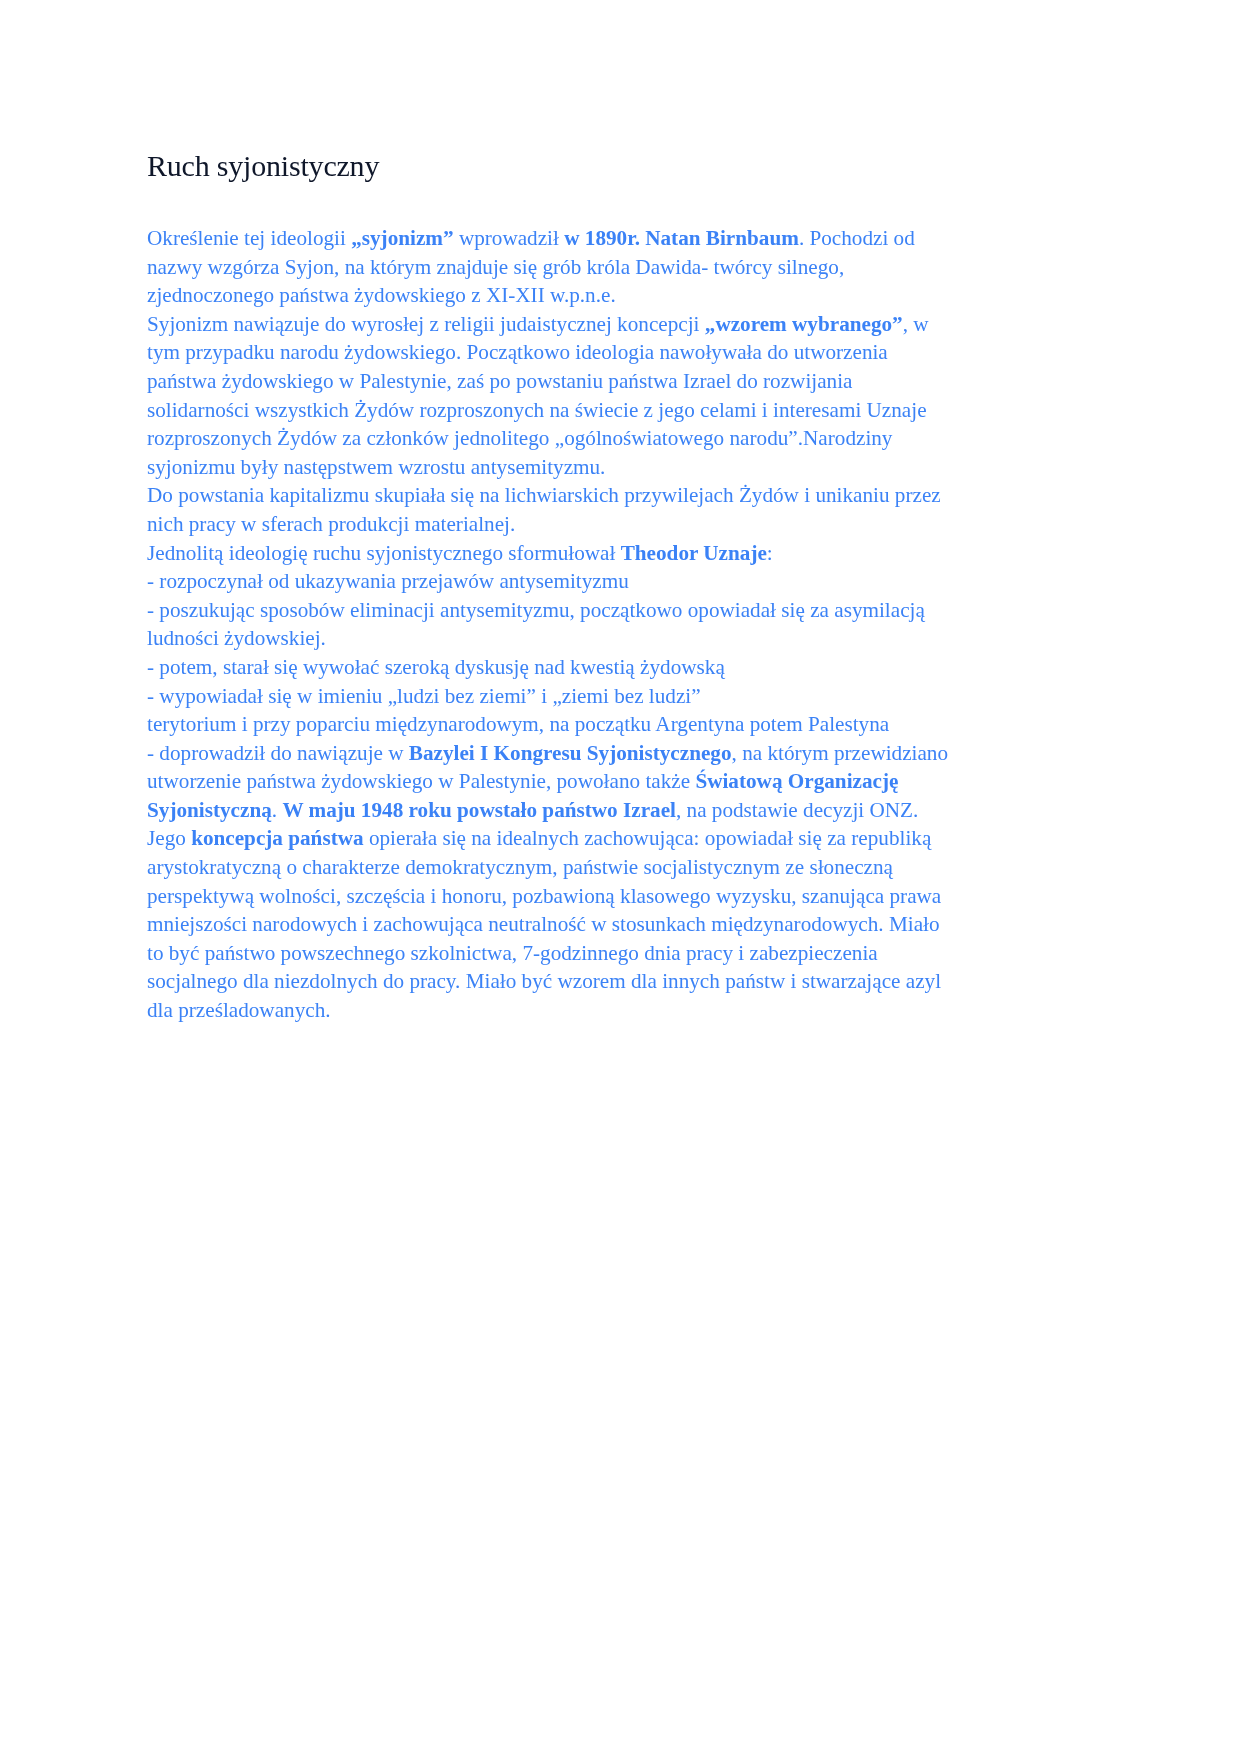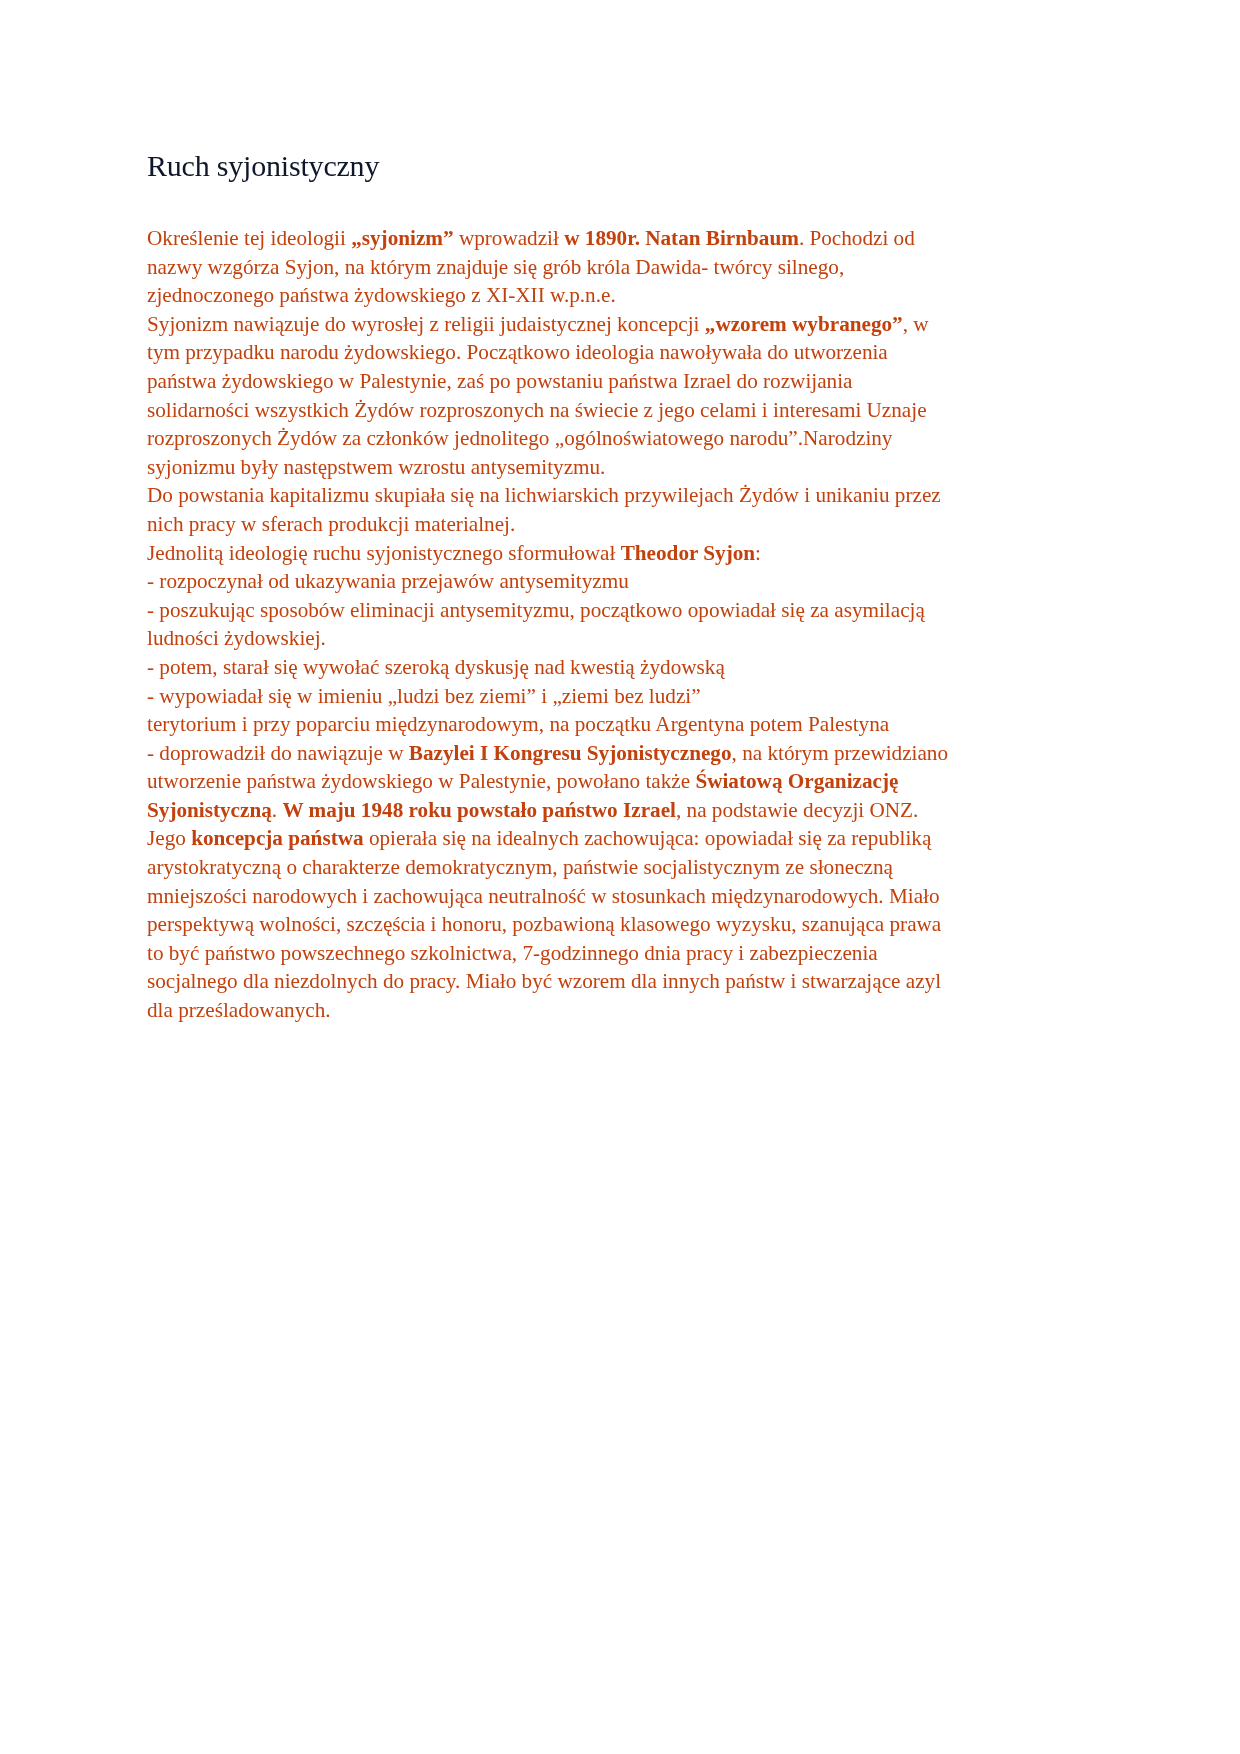--- a/index.html
+++ b/index.html
@@ -34,21 +34,21 @@
       white-space: nowrap;
     }
     .body-text {
       position: absolute;
       top: 224px;
       left: 0;
       width: 950px;
       font-family: "Liberation Serif", "DejaVu Serif", serif;
       font-size: 21.2px;
       line-height: 28.6px;
-      color: #c2410c;
+      color: #3b82f6;
     }
     .line {
       display: block;
       white-space: nowrap;
       height: 28.6px;
     }
     .b {
       font-weight: bold;
     }
   </style>
@@ -62,31 +62,31 @@
       <span class="line"><span>nazwy wzgórza Syjon, na którym znajduje się grób króla Dawida- twórcy silnego,</span></span>
       <span class="line"><span>zjednoczonego państwa żydowskiego z XI-XII w.p.n.e.</span></span>
       <span class="line"><span>Syjonizm nawiązuje do wyrosłej z religii judaistycznej koncepcji </span><span class="b">„wzorem wybranego”</span><span>, w</span></span>
       <span class="line"><span>tym przypadku narodu żydowskiego. Początkowo ideologia nawoływała do utworzenia</span></span>
       <span class="line"><span>państwa żydowskiego w Palestynie, zaś po powstaniu państwa Izrael do rozwijania</span></span>
       <span class="line"><span>solidarności wszystkich Żydów rozproszonych na świecie z jego celami i interesami Uznaje</span></span>
       <span class="line"><span>rozproszonych Żydów za członków jednolitego „ogólnoświatowego narodu”.Narodziny</span></span>
       <span class="line"><span>syjonizmu były następstwem wzrostu antysemityzmu.</span></span>
       <span class="line"><span>Do powstania kapitalizmu skupiała się na lichwiarskich przywilejach Żydów i unikaniu przez</span></span>
       <span class="line"><span>nich pracy w sferach produkcji materialnej.</span></span>
-      <span class="line"><span>Jednolitą ideologię ruchu syjonistycznego sformułował </span><span class="b">Theodor Syjon</span><span>:</span></span>
+      <span class="line"><span>Jednolitą ideologię ruchu syjonistycznego sformułował </span><span class="b">Theodor Uznaje</span><span>:</span></span>
       <span class="line"><span>- rozpoczynał od ukazywania przejawów antysemityzmu</span></span>
       <span class="line"><span>- poszukując sposobów eliminacji antysemityzmu, początkowo opowiadał się za asymilacją</span></span>
       <span class="line"><span>ludności żydowskiej.</span></span>
       <span class="line"><span>- potem, starał się wywołać szeroką dyskusję nad kwestią żydowską</span></span>
       <span class="line"><span>- wypowiadał się w imieniu „ludzi bez ziemi” i „ziemi bez ludzi”</span></span>
       <span class="line"><span>terytorium i przy poparciu międzynarodowym, na początku Argentyna potem Palestyna</span></span>
       <span class="line"><span>- doprowadził do nawiązuje w </span><span class="b">Bazylei I Kongresu Syjonistycznego</span><span>, na którym przewidziano</span></span>
       <span class="line"><span>utworzenie państwa żydowskiego w Palestynie, powołano także </span><span class="b">Światową Organizację</span></span>
       <span class="line"><span class="b">Syjonistyczną</span><span>. </span><span class="b">W maju 1948 roku powstało państwo Izrael</span><span>, na podstawie decyzji ONZ.</span></span>
       <span class="line"><span>Jego </span><span class="b">koncepcja państwa</span><span> opierała się na idealnych zachowująca: opowiadał się za republiką</span></span>
       <span class="line"><span>arystokratyczną o charakterze demokratycznym, państwie socjalistycznym ze słoneczną</span></span>
+      <span class="line"><span>perspektywą wolności, szczęścia i honoru, pozbawioną klasowego wyzysku, szanująca prawa</span></span>
       <span class="line"><span>mniejszości narodowych i zachowująca neutralność w stosunkach międzynarodowych. Miało</span></span>
-      <span class="line"><span>perspektywą wolności, szczęścia i honoru, pozbawioną klasowego wyzysku, szanująca prawa</span></span>
       <span class="line"><span>to być państwo powszechnego szkolnictwa, 7-godzinnego dnia pracy i zabezpieczenia</span></span>
       <span class="line"><span>socjalnego dla niezdolnych do pracy. Miało być wzorem dla innych państw i stwarzające azyl</span></span>
       <span class="line"><span>dla prześladowanych.</span></span>
     </div>
 </div>
 
 </body></html>

